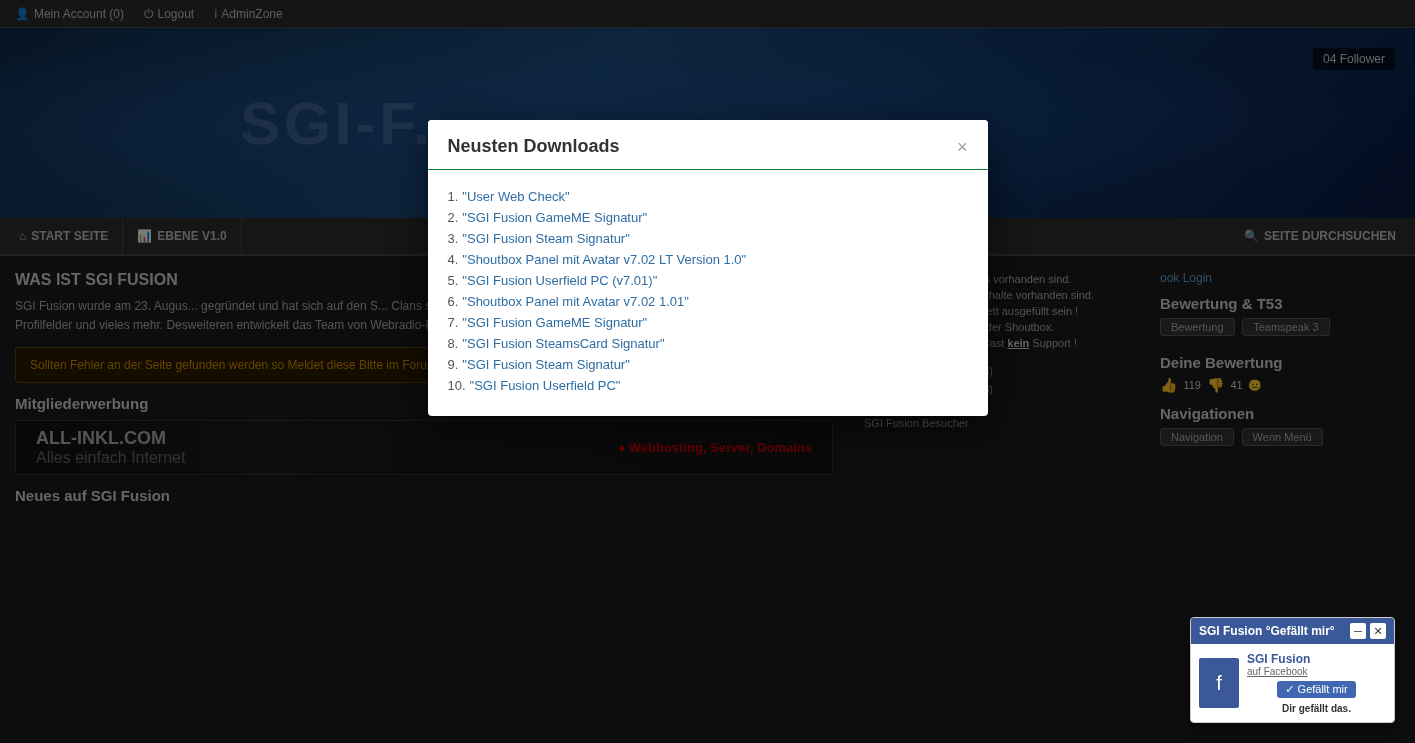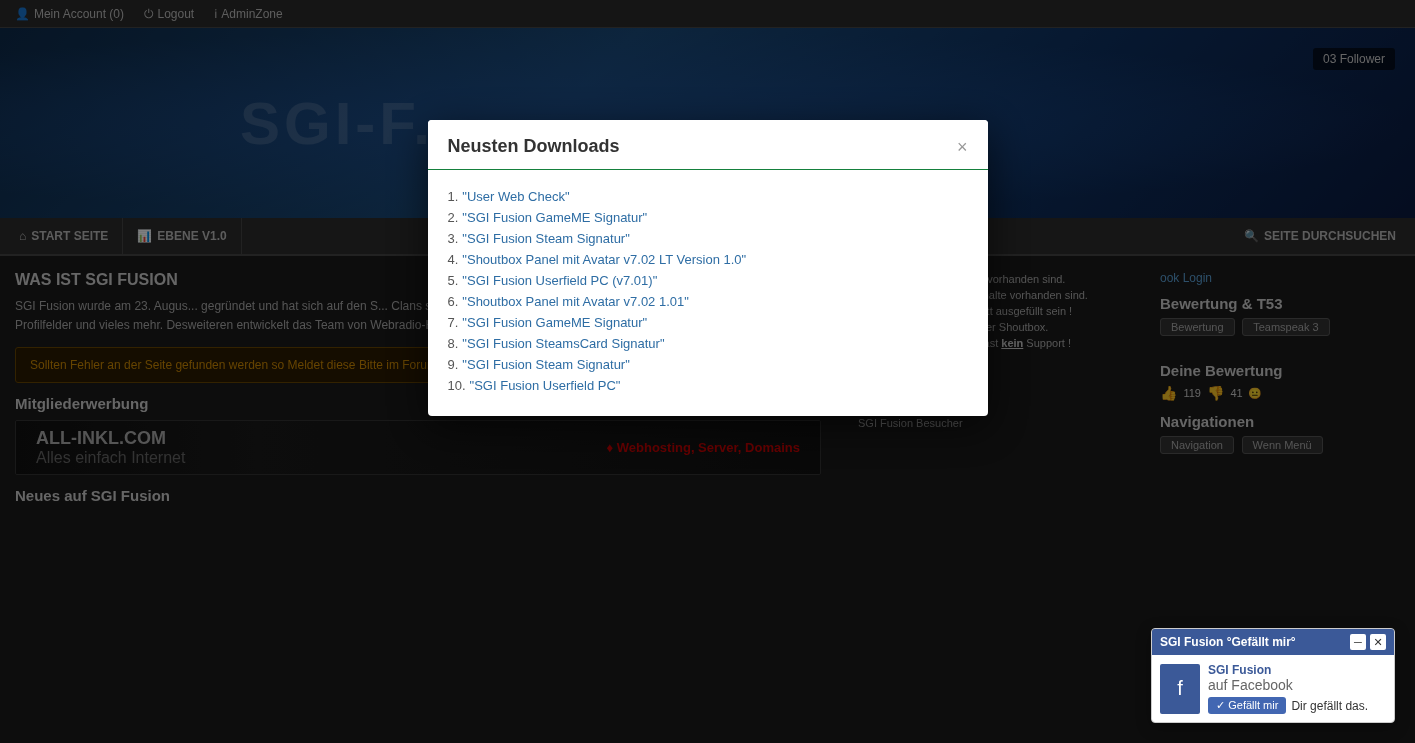--- a/index.html
+++ b/index.html
@@ -99,21 +99,21 @@
       align-items: center;
       gap: 5px;
       font-size: 12px;
       text-transform: uppercase;
       font-weight: bold;
     }
 
     
     .main-content {
       display: flex;
-      gap: 12px;
+      gap: 6px;
       padding: 15px;
       position: relative;
     }
 
     
     .left-col {
       flex: 1;
       padding-right: 15px;
     }
 
@@ -267,21 +267,21 @@
     .modal-list li .num {
       color: #555;
       margin-right: 4px;
     }
 
     
     .fb-widget {
       position: fixed;
       bottom: 20px;
       right: 20px;
-      width: 244px;
+      width: 205px;
       background: #a3a3a3;
       border: 1px solid #ccc;
       border-radius: 4px;
       box-shadow: 0 4px 15px rgba(0,0,0,0.3);
       z-index: 200;
       overflow: hidden;
     }
     .fb-widget-header {
       background: #3b5998;
       color: #fff;
@@ -328,44 +328,47 @@
       color: #fff;
       font-size: 20px;
     }
     .fb-info { flex: 1; }
     .fb-page-name {
       font-size: 12px;
       font-weight: bold;
       color: #3b5998;
     }
     .fb-auf {
-      font-size: 14px;
+      font-size: 10px;
       color: #666;
+      text-decoration: underline;
     }
     .fb-like-row {
       display: flex;
       align-items: center;
       gap: 5px;
       margin-top: 4px;
+      flex-direction: column;
     }
     .fb-like-btn {
       background: #4267b2;
       color: #fff;
       border: none;
       padding: 2px 8px;
       border-radius: 3px;
       font-size: 11px;
       cursor: pointer;
       display: flex;
       align-items: center;
       gap: 3px;
     }
     .fb-like-text {
-      font-size: 12px;
+      font-size: 10px;
       color: #333;
+      font-weight: bold;
     }
 
     
     .bullet-list {
       list-style: none;
       padding: 0;
     }
     .bullet-list li {
       font-size: 11px;
       color: #aaa;
@@ -408,21 +411,21 @@
     <span>Logout</span>
   </a>
   <a href="#">
     <span>ℹ</span>
     <span>AdminZone</span>
   </a>
 </div>
 
 <div class="site-header">
   <div class="site-logo">SGI-F...</div>
-  <div class="follower-badge">03 Follower</div>
+  <div class="follower-badge">04 Follower</div>
 </div>
 
 <div class="nav-bar">
   <a class="nav-item" href="#">
     <span>⌂</span>
     <span>START SEITE</span>
   </a>
   <a class="nav-item" href="#">
     <span>📊</span>
     <span>EBENE V1.0</span>
@@ -490,21 +493,21 @@
 
   <div class="right-col">
     <div style="font-size:12px;color:#5a9fd4;margin-bottom:10px;">ook Login</div>
 
     <div class="sidebar-section">
       <div class="sidebar-title">Bewertung &amp; T53</div>
       <div>
         <span class="tag-btn">Bewertung</span>
         <span class="tag-btn">Teamspeak 3</span>
       </div>
-      <div class="sidebar-title" style="margin-top:26px;">Deine Bewertung</div>
+      <div class="sidebar-title" style="margin-top:18px;">Deine Bewertung</div>
       <div class="rating-row">
         <span class="rating-icon">👍</span>
         <span>119</span>
         <span class="rating-icon">👎</span>
         <span>41</span>
         <span>😐</span>
       </div>
     </div>
 
     <div class="sidebar-section">

